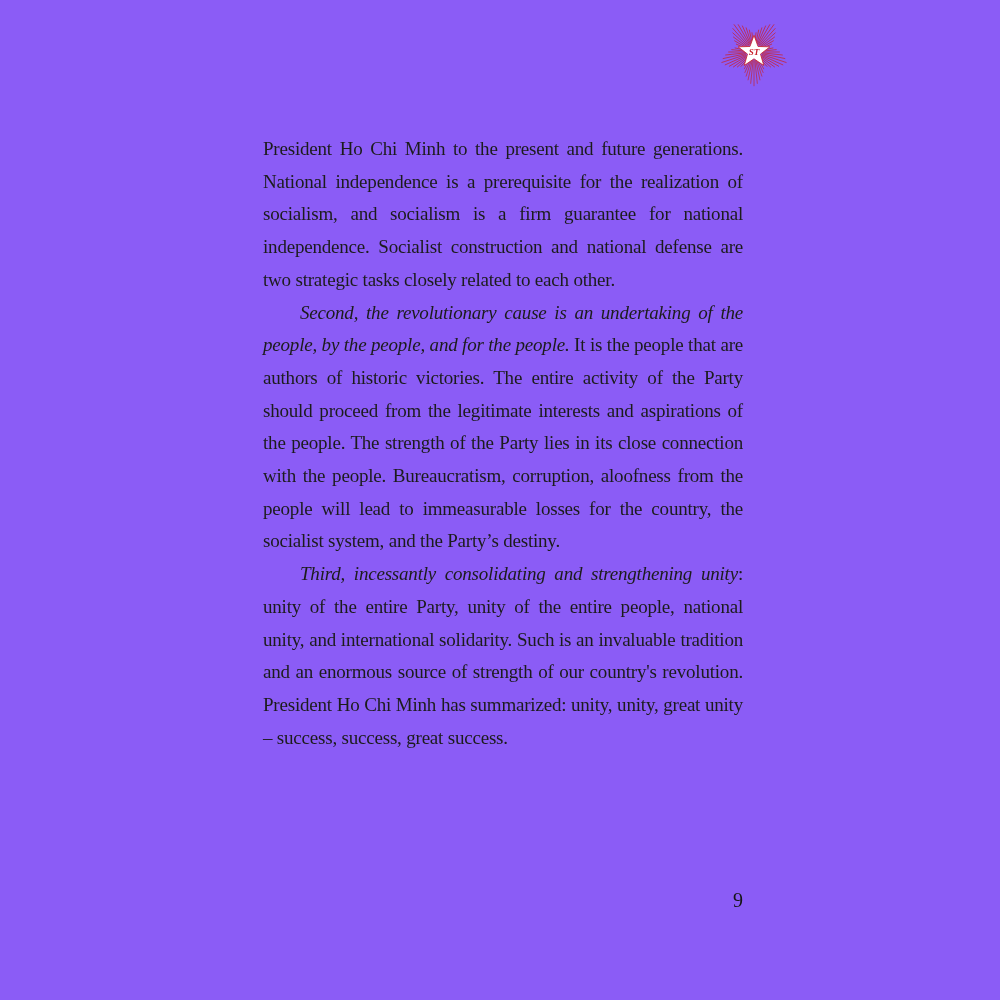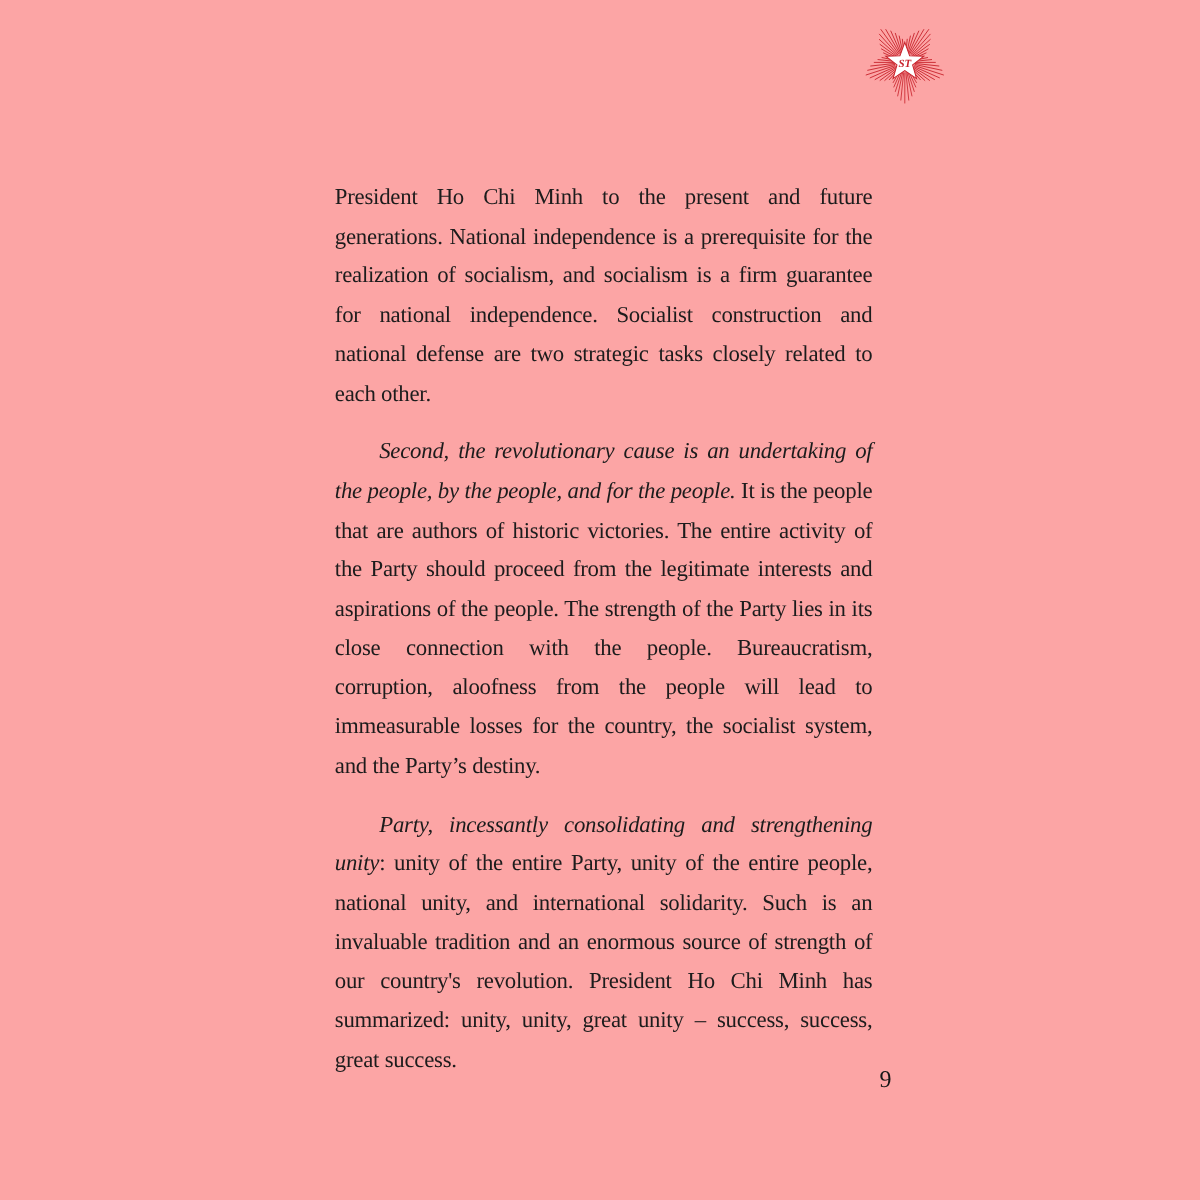--- a/index.html
+++ b/index.html
@@ -4,41 +4,41 @@
 <style>
   html, body {
     margin: 0;
     padding: 0;
     background: #ffffff;
   }
   .page {
     position: relative;
     width: 1000px;
     height: 1000px;
-    background: #fca5a5;
+    background: #8b5cf6;
     overflow: hidden;
     font-family: "Liberation Serif", serif;
     color: #1c1c1c;
   }
   .logo {
     position: absolute;
     left: 716px;
     top: 14px;
     width: 76px;
     height: 76px;
   }
   .logo svg { display: block; width: 100%; height: 100%; }
   .text-block {
     position: absolute;
     left: 263px;
     top: 133px;
     width: 480px;
   }
   .para {
-    margin: 16px;
+    margin: 0;
     font-size: 19px;
     line-height: 32.7px;
     text-align: justify;
     text-indent: 37px;
     letter-spacing: -0.2px;
     color: #1c1c1c;
   }
   .para.first { text-indent: 0; }
   .para em { }
   .page-number {
@@ -86,19 +86,19 @@
   </div>
 
   <main class="text-block">
     <p class="para first">
       <span>President Ho Chi Minh to the present and future generations. National independence is a prerequisite for the realization of socialism, and socialism is a firm guarantee for national independence. Socialist construction and national defense are two strategic tasks closely related to each other.</span>
     </p>
     <p class="para">
       <em>Second, the revolutionary cause is an undertaking of the people, by the people, and for the people.</em><span> It is the people that are authors of historic victories. The entire activity of the Party should proceed from the legitimate interests and aspirations of the people. The strength of the Party lies in its close connection with the people. Bureaucratism, corruption, aloofness from the people will lead to immeasurable losses for the country, the socialist system, and the Party’s destiny.</span>
     </p>
     <p class="para">
-      <em>Party, incessantly consolidating and strengthening unity</em><span>: unity of the entire Party, unity of the entire people, national unity, and international solidarity. Such is an invaluable tradition and an enormous source of strength of our country's revolution. President Ho Chi Minh has summarized: unity, unity, great unity – success, success, great success.</span>
+      <em>Third, incessantly consolidating and strengthening unity</em><span>: unity of the entire Party, unity of the entire people, national unity, and international solidarity. Such is an invaluable tradition and an enormous source of strength of our country's revolution. President Ho Chi Minh has summarized: unity, unity, great unity – success, success, great success.</span>
     </p>
   </main>
 
   <div class="page-number">9</div>
 
 </div>
 
 </body></html>

